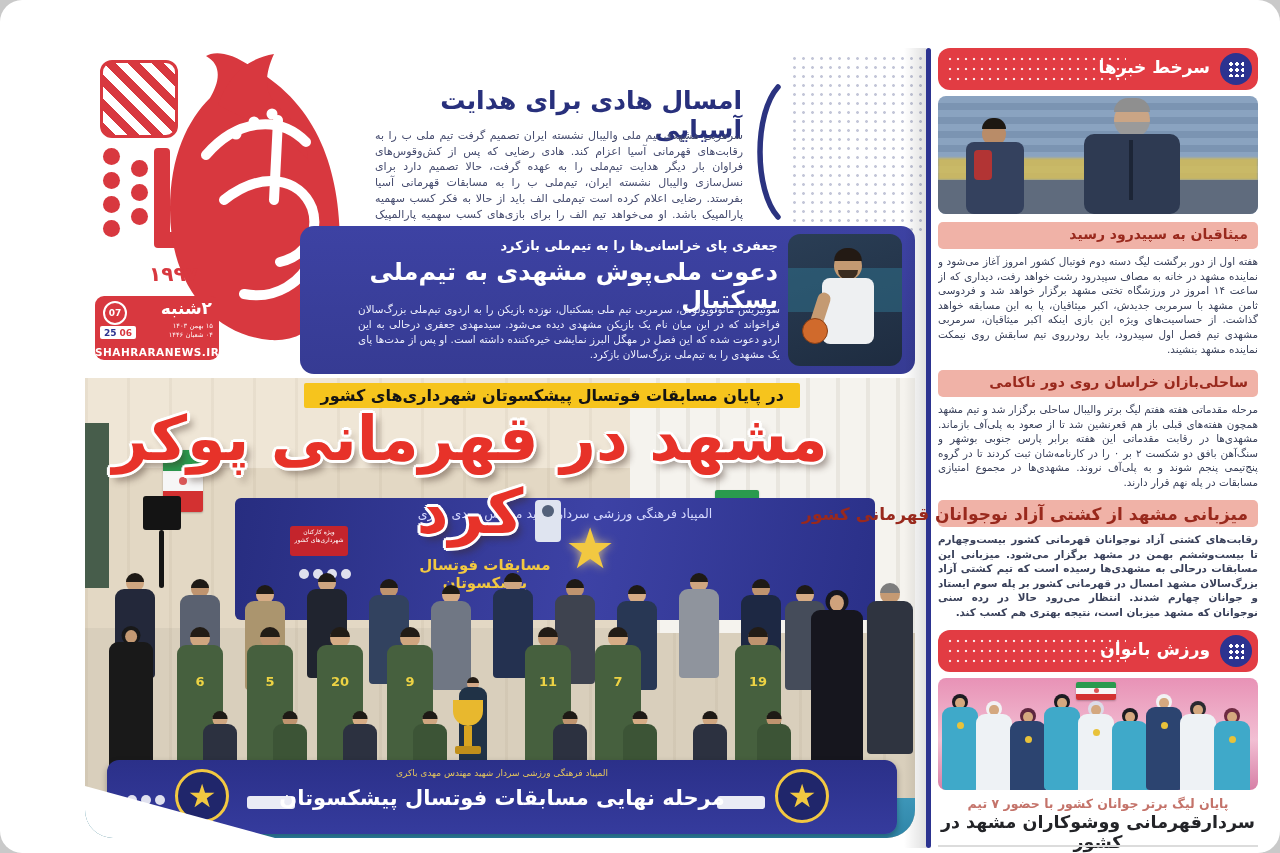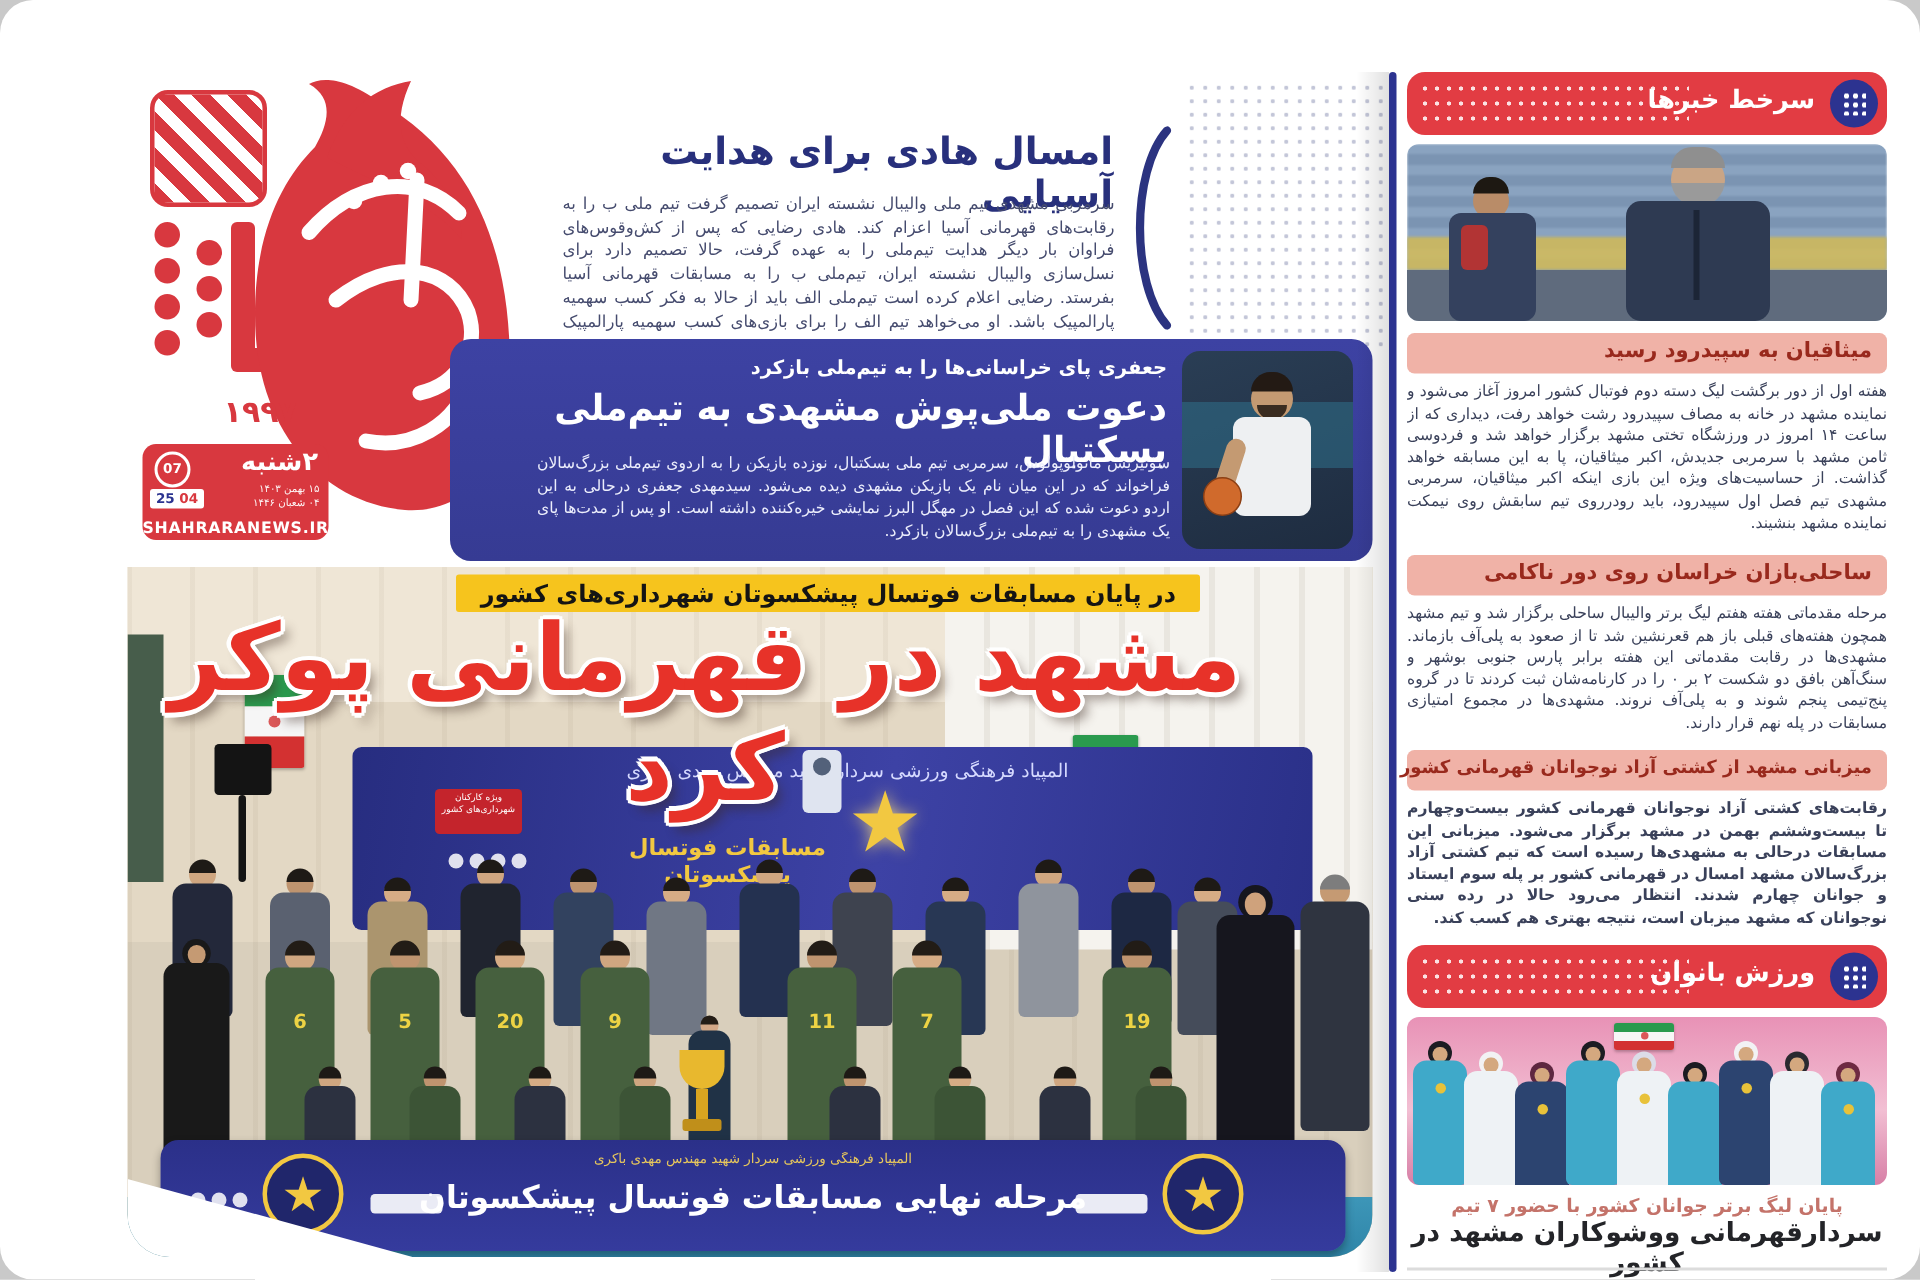--- a/index.html
+++ b/index.html
@@ -133,21 +133,21 @@
     <circle cx="114" cy="64" r="5.5" fill="#ffffff"></circle>
   </svg>
 
   <div class="abs logo-year rtl">۱۹۹۷</div>
 
   <div class="abs datebox">
     <div class="weekday rtl">۲شنبه</div>
     <div class="daycircle">07</div>
     <div class="price">
       <span class="b">25</span>
-      <span class="r">04</span>
+      <span class="r">06</span>
     </div>
     <div class="dates rtl">
       <div>۱۵ بهمن ۱۴۰۳</div>
       <div>۰۴ شعبان ۱۴۴۶</div>
     </div>
     <div class="site">SHAHRARANEWS.IR</div>
   </div>
 
   <div class="abs top-headline rtl">امسال هادی برای هدایت آسیایی</div>
   <div class="abs top-body rtl">سرمربی مشهدی تیم ملی والیبال نشسته ایران تصمیم گرفت تیم ملی ب را به رقابت‌های قهرمانی آسیا اعزام کند. هادی رضایی که پس از کش‌وقوس‌های فراوان بار دیگر هدایت تیم‌ملی را به عهده گرفت، حالا تصمیم دارد برای نسل‌سازی والیبال نشسته ایران، تیم‌ملی ب را به مسابقات قهرمانی آسیا بفرستد. رضایی اعلام کرده است تیم‌ملی الف باید از حالا به فکر کسب سهمیه پارالمپیک باشد. او می‌خواهد تیم الف را برای بازی‌های کسب سهمیه پارالمپیک ۲۰۲۸ آماده کند و تیم ب را به بازی‌های آسیایی ناگویا ۲۰۲۶ بفرستد.</div>
@@ -425,21 +425,21 @@
     <span class="rtl">میثاقیان به سپیدرود رسید</span>
   </div>
   <div class="abs art-body rtl" style="top:254px;height:116px;">هفته اول از دور برگشت لیگ دسته دوم فوتبال کشور امروز آغاز می‌شود و نماینده مشهد در خانه به مصاف سپیدرود رشت خواهد رفت، دیداری که از ساعت ۱۴ امروز در ورزشگاه تختی مشهد برگزار خواهد شد و فردوسی ثامن مشهد با سرمربی جدیدش، اکبر میثاقیان، پا به این مسابقه خواهد گذاشت. از حساسیت‌های ویژه این بازی اینکه اکبر میثاقیان، سرمربی مشهدی تیم فصل اول سپیدرود، باید رودرروی تیم سابقش روی نیمکت نماینده مشهد بنشیند.</div>
 
   <div class="abs art-bar" style="top:370px;">
     <span class="rtl">ساحلی‌بازان خراسان روی دور ناکامی</span>
   </div>
   <div class="abs art-body rtl" style="top:402px;height:98px;">مرحله مقدماتی هفته هفتم لیگ برتر والیبال ساحلی برگزار شد و تیم مشهد همچون هفته‌های قبلی باز هم قعرنشین شد تا از صعود به پلی‌آف بازماند. مشهدی‌ها در رقابت مقدماتی این هفته برابر پارس جنوبی بوشهر و سنگ‌آهن بافق دو شکست ۲ بر ۰ را در کارنامه‌شان ثبت کردند تا در گروه پنج‌تیمی پنجم شوند و به پلی‌آف نروند. مشهدی‌ها در مجموع امتیازی مسابقات در پله نهم قرار دارند.</div>
 
   <div class="abs art-bar" style="top:500px;">
-    <span class="rtl" style="font-size:12px;">میزبانی مشهد از کشتی آزاد نوجوانان قهرمانی کشور</span>
+    <span class="rtl" style="font-size:17px;">میزبانی مشهد از کشتی آزاد نوجوانان قهرمانی کشور</span>
   </div>
   <div class="abs art-body rtl" style="top:532px;height:88px;font-weight:bold;">رقابت‌های کشتی آزاد نوجوانان قهرمانی کشور بیست‌وچهارم تا بیست‌وششم بهمن در مشهد برگزار می‌شود. میزبانی این مسابقات درحالی به مشهدی‌ها رسیده است که تیم کشتی آزاد بزرگ‌سالان مشهد امسال در قهرمانی کشور بر پله سوم ایستاد و جوانان چهارم شدند. انتظار می‌رود حالا در رده سنی نوجوانان که مشهد میزبان است، نتیجه بهتری هم کسب کند.</div>
 
   <div class="abs pill" style="top:630px;">
     <div class="dots"></div>
     <div class="label rtl">ورزش بانوان</div>
     <div class="mark"></div>
   </div>
 
   <div class="abs side-photo" style="top:678px;height:112px;">

